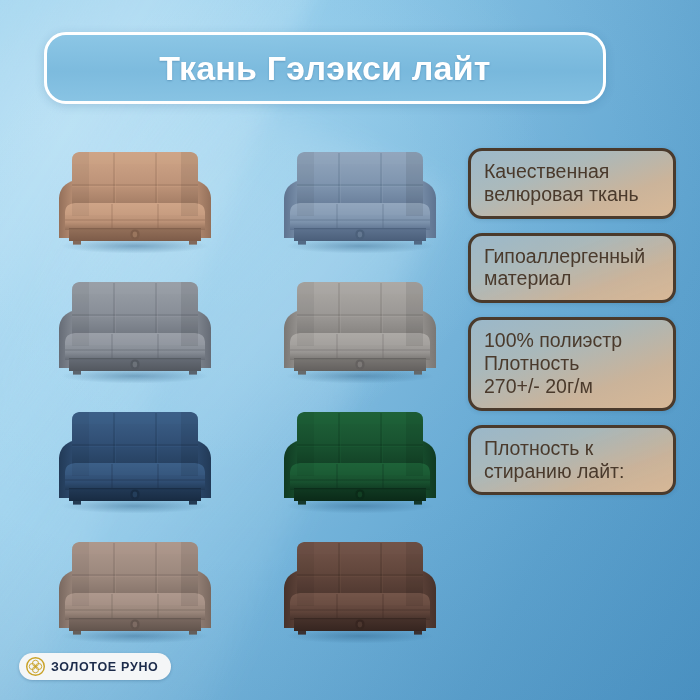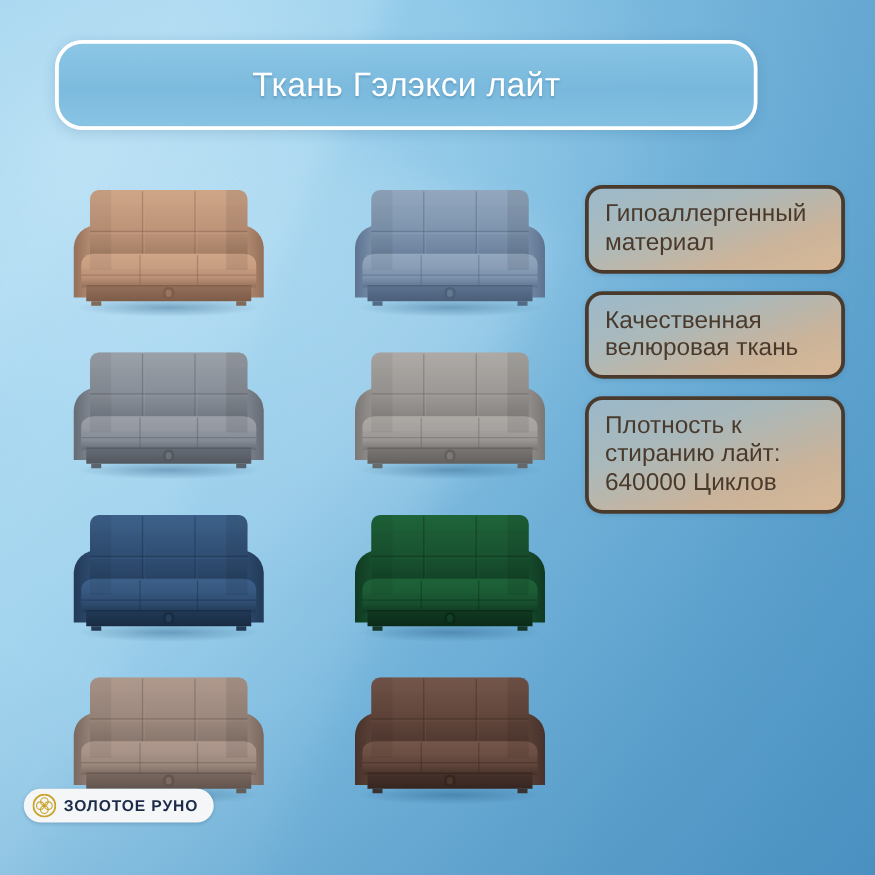--- a/index.html
+++ b/index.html
@@ -35,21 +35,21 @@
   
   .title-bar{
     position:absolute;left:44px;top:32px;width:562px;height:72px;
     border:3px solid #ffffff;border-radius:22px;
     background:linear-gradient(180deg, rgba(136,196,228,.92) 0%, rgba(120,184,220,.92) 55%, rgba(132,193,226,.92) 100%);
     box-shadow:0 2px 10px rgba(30,80,120,.18);
     display:flex;align-items:center;justify-content:center;
     box-sizing:border-box;
   }
   .title-text{
-    color:#ffffff;font-size:27px;font-weight:normal;letter-spacing:.2px;
+    color:#ffffff;font-size:34px;font-weight:bold;letter-spacing:.2px;
     text-shadow:0 1px 2px rgba(40,95,140,.35);
     white-space:nowrap;
   }
 
   
   .sofa-grid{position:absolute;left:0;top:0;width:700px;height:700px;}
   .sofa-cell{position:absolute;width:180px;height:118px;}
   .c0{left:45px;top:140px}   .c1{left:270px;top:140px}
   .c2{left:45px;top:270px}   .c3{left:270px;top:270px}
   .c4{left:45px;top:400px}   .c5{left:270px;top:400px}
@@ -66,21 +66,21 @@
     background:
       linear-gradient(160deg, rgba(160,185,200,.88) 0%, rgba(178,186,183,.88) 34%, rgba(214,181,148,.90) 72%, rgba(226,186,146,.92) 100%);
     box-shadow:0 1px 4px rgba(30,70,105,.18);
   }
   .badge p{
     margin:0;color:#4a3a2c;font-size:19.5px;line-height:1.17;font-weight:500;
   }
 
   
   .logo{
-    position:absolute;left:19px;top:631px;
+    position:absolute;left:19px;top:653px;
     height:27px;border-radius:14px;background:#f4f6f7;
     display:flex;align-items:center;gap:6px;padding:0 12px 0 7px;
     box-shadow:0 1px 3px rgba(20,60,95,.25);
   }
   .logo-mark{width:19px;height:19px;flex:0 0 19px;}
   .logo-text{
     color:#1c2b4a;font-size:12.5px;font-weight:bold;letter-spacing:.7px;
     white-space:nowrap;
   }
 </style>
@@ -686,31 +686,35 @@
   <rect x="87.6" y="91.6" width="4.6" height="5.8" rx="2.3" fill="#74554a" opacity="0.35"></rect>
 
   <path d="M27 20 Q27 13 34 12 L44 12 L44 76 L27 76 Z" fill="#000" opacity="0.05"></path>
   <path d="M136 12 L146 12 Q153 13 153 20 L153 76 L136 76 Z" fill="#000" opacity="0.08"></path>
 </svg>
       </div>
   </div>
 
   <div class="badges">
     <div class="badge">
+      <p>Качественная</p>
+      <p>велюровая ткань</p>
+    </div>
+    <div class="badge">
       <p>Гипоаллергенный</p>
       <p>материал</p>
     </div>
     <div class="badge">
-      <p>Качественная</p>
-      <p>велюровая ткань</p>
+      <p>100% полиэстр</p>
+      <p>Плотность</p>
+      <p>270+/- 20г/м</p>
     </div>
     <div class="badge">
       <p>Плотность к</p>
       <p>стиранию лайт:</p>
-      <p>640000 Циклов</p>
     </div>
   </div>
 
   <div class="logo">
     <span class="logo-mark">
       <svg viewBox="0 0 40 40" width="19" height="19" aria-hidden="true">
         <circle cx="20" cy="20" r="18.5" fill="none" stroke="#c9a227" stroke-width="3"></circle>
         <g fill="none" stroke="#c9a227" stroke-width="1.9">
           <circle cx="20" cy="13.2" r="6.4"></circle>
           <circle cx="20" cy="26.8" r="6.4"></circle>

